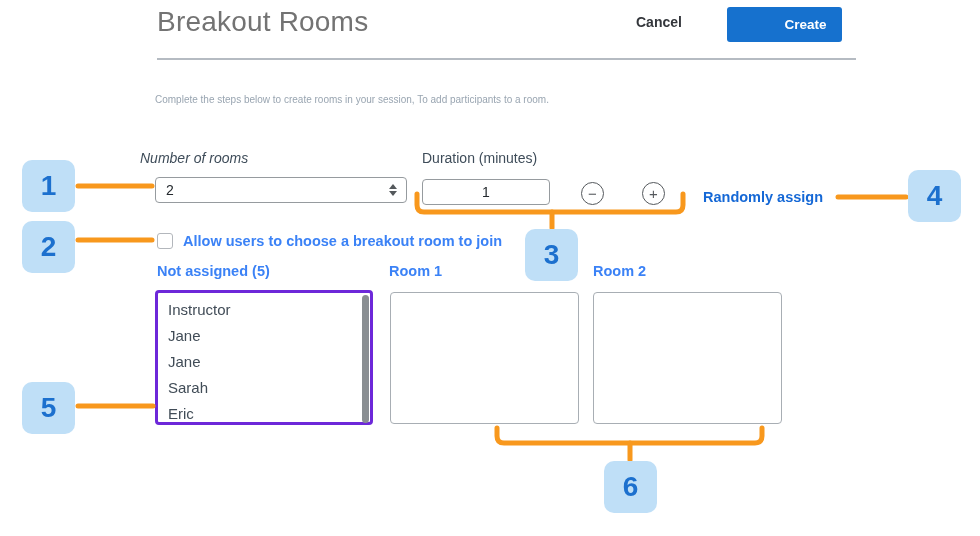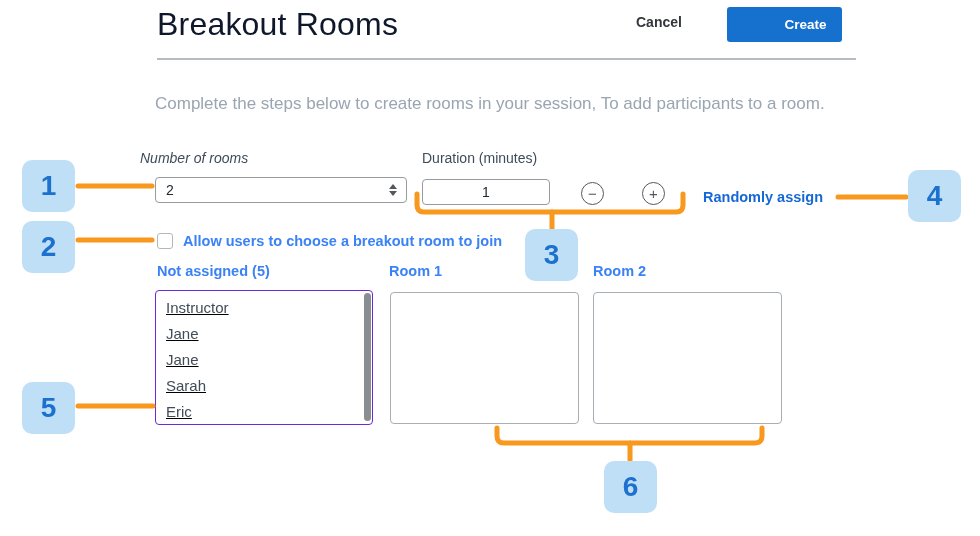--- a/index.html
+++ b/index.html
@@ -1,27 +1,27 @@
 <!DOCTYPE html>
 <html><head>
 <meta charset="utf-8">
 <style>
   html,body{margin:0;padding:0;background:#fff;}
   body{font-family:"Liberation Sans", sans-serif;}
   #canvas{position:relative;width:980px;height:536px;background:#ffffff;overflow:hidden;}
   .abs{position:absolute;}
 
   
-  .title{left:157px;top:6px;font-size:32px;color:#0f172a;letter-spacing:0.2px;}
+  .title{left:157px;top:6px;font-size:28px;color:#737373;letter-spacing:0.2px;}
   .cancel{left:636px;top:14px;font-size:14px;font-weight:700;color:#33363b;cursor:pointer;}
   .create-btn{left:727px;top:7px;width:115px;height:35px;background:#1671ce;border:none;border-radius:3px;
               color:#ffffff;font-size:13.5px;font-weight:700;font-family:"Liberation Sans",sans-serif;
               display:flex;align-items:center;justify-content:center;cursor:pointer;padding-left:48px;}
   .divider{left:157px;top:58px;width:699px;height:2px;background:#b5bbc2;}
-  .instruction{left:155px;top:94px;font-size:17px;color:#99a5b1;}
+  .instruction{left:155px;top:94px;font-size:10px;color:#99a5b1;}
 
   
   .field-label{font-size:14px;color:#3e4c59;}
   .bold-label{font-size:14.5px;font-weight:700;color:#3b82f6;}
 
   
   .select-box{left:155px;top:177px;width:252px;height:26px;background:#fff;border:1px solid #969b9f;border-radius:4px;
               display:flex;align-items:center;cursor:pointer;box-sizing:border-box;}
   .select-value{padding-left:10px;font-size:14px;color:#24292e;flex:1;}
   .stepper{display:flex;flex-direction:column;align-items:center;gap:2px;padding-right:9px;}
@@ -34,21 +34,21 @@
   .circle-btn{width:23px;height:23px;border:1.6px solid #55595d;border-radius:50%;background:#fff;box-sizing:border-box;
               display:flex;align-items:center;justify-content:center;font-size:15px;color:#55595d;cursor:pointer;line-height:1;
               font-family:"Liberation Sans",sans-serif;padding:0;}
   .rand-link{left:703px;top:189px;font-size:14.5px;font-weight:700;color:#1568d6;cursor:pointer;}
 
   
   .checkbox{left:157px;top:233px;width:16px;height:16px;border:1px solid #b3b7bc;border-radius:3px;background:#fff;box-sizing:border-box;cursor:pointer;}
   .checkbox-label{left:183px;top:233px;}
 
   
-  .list-box{left:155px;top:290px;width:218px;height:135px;background:#fff;border:1px solid #6d28d9;border-radius:4px;box-sizing:border-box;text-decoration:underline;}
+  .list-box{left:155px;top:290px;width:218px;height:135px;background:#fff;border:3px solid #6d28d9;border-radius:4px;box-sizing:border-box;}
   .list-items{padding:4px 0 0 0;}
   .list-item{padding-left:10px;font-size:15px;color:#414c57;line-height:26px;cursor:pointer;}
   .scroll-thumb{position:absolute;right:1px;top:2px;width:7px;height:128px;background:#898e92;border-radius:4px;cursor:pointer;}
   .room-box{top:292px;width:189px;height:132px;background:#fff;border:1px solid #a8aeb4;border-radius:4px;box-sizing:border-box;}
 
   
   .badge{width:53px;height:52px;background:#bfdff7;border-radius:10px;display:flex;align-items:center;justify-content:center;
          font-size:28px;font-weight:700;color:#1c70ce;z-index:6;}
 
   .overlay{left:0;top:0;z-index:5;pointer-events:none;}

